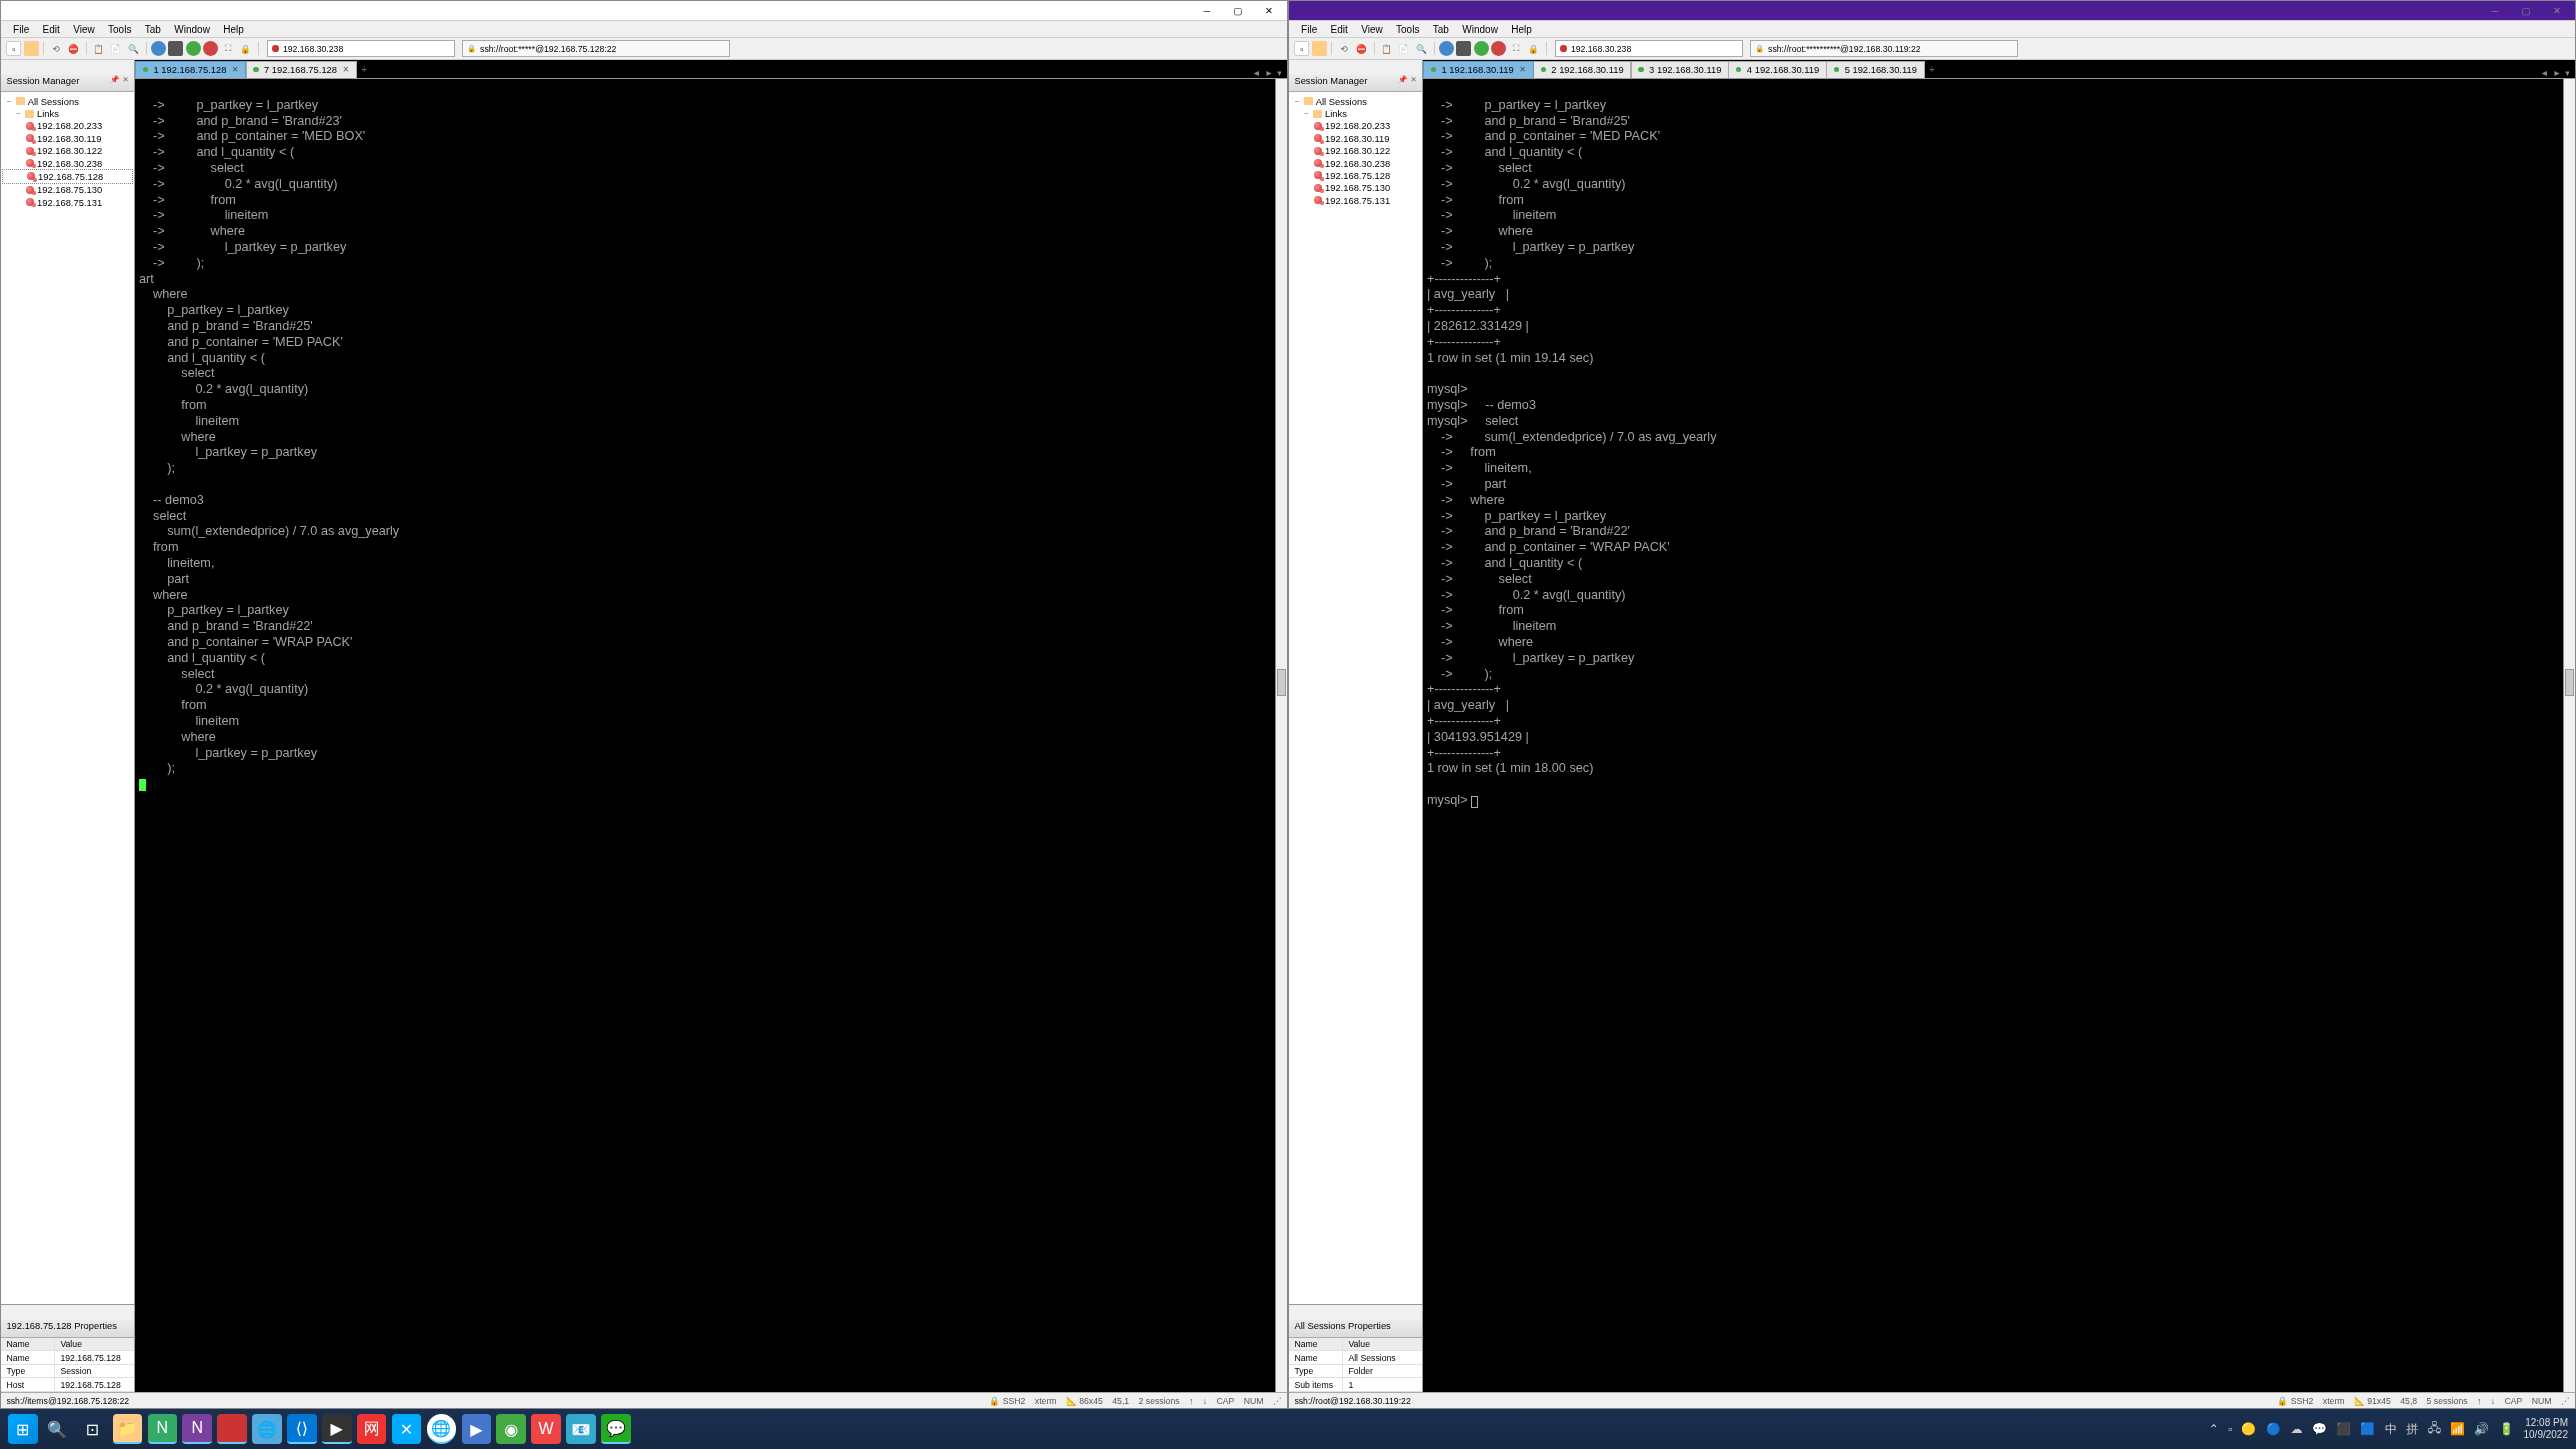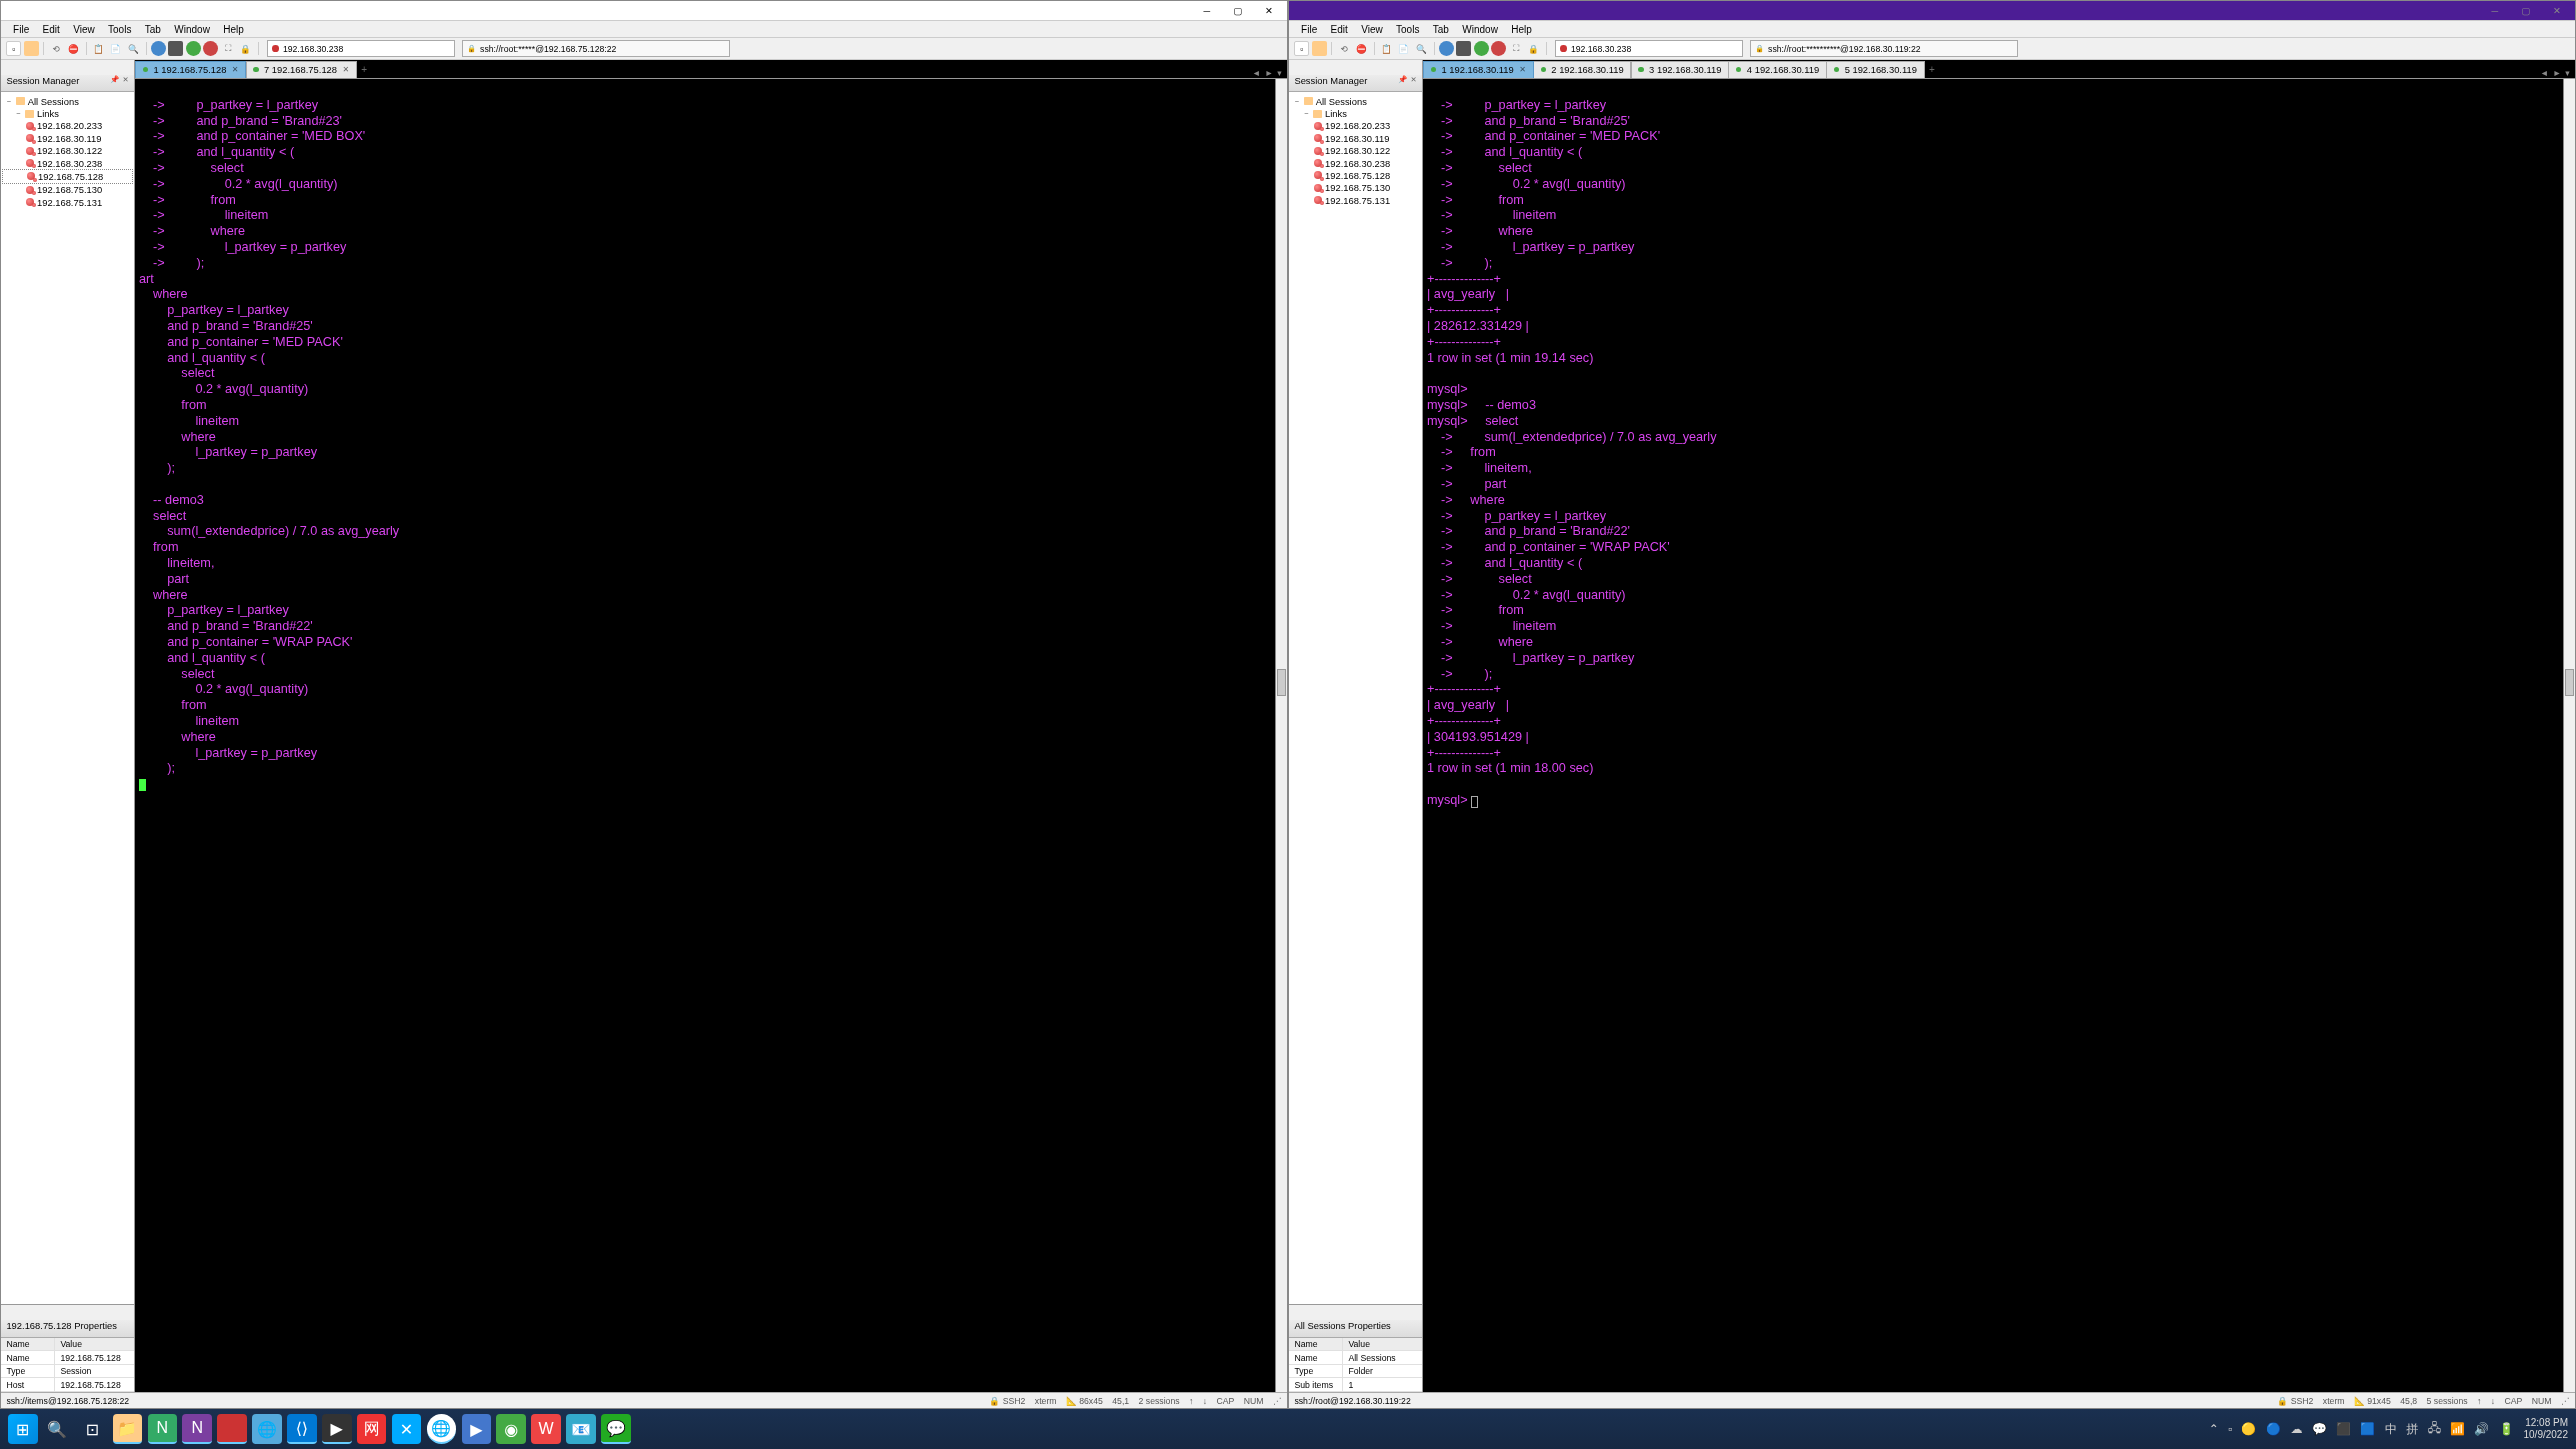--- a/index.html
+++ b/index.html
@@ -59,21 +59,21 @@
     .main { flex: 1; display: flex; flex-direction: column; min-width: 0; }
     
     .tabs { height: 19px; background: #000000; display: flex; align-items: flex-end; border-bottom: 0.7px solid #999; overflow: hidden; }
     .tab { height: 17.4px; padding: 0 6.7px; display: flex; align-items: center; gap: 5.4px; font-size: 9.4px; background: #e8e8e8; border: 0.7px solid #aaa; border-bottom: none; margin-right: -0.7px; cursor: pointer; white-space: nowrap; }
     .tab.active { background: #7fb8e0; border-color: #5998c8; z-index: 1; }
     .tab-dot { width: 5.4px; height: 5.4px; background: #4a4; border-radius: 50%; }
     .tab-close { font-size: 8px; opacity: .6; }
     .tab-add { width: 16px; height: 16px; display: flex; align-items: center; justify-content: center; font-size: 10px; color: #666; }
     .tab-nav { margin-left: auto; display: flex; gap: 4px; padding-right: 5.4px; font-size: 8.7px; color: #888; }
     
-    .terminal { flex: 1; background: #000; color: #d946ef; font-family: Consolas, "Courier New", monospace; font-size: 12.7px; line-height: 14.8px; padding: 19px 4px; overflow: hidden; white-space: pre; position: relative; }
+    .terminal { flex: 1; background: #000; color: #a3a3a3; font-family: Consolas, "Courier New", monospace; font-size: 12.7px; line-height: 14.8px; padding: 19px 4px; overflow: hidden; white-space: pre; position: relative; }
     .scrollbar { position: absolute; right: 0; top: 0; bottom: 0; width: 12px; background: #f0f0f0; border-left: 0.7px solid #888; }
     .scroll-thumb { background: #ccc; width: 9.4px; margin: 0 auto; border: 0.7px solid #999; }
     .cursor { display: inline-block; width: 6.7px; height: 12px; background: #4f4; vertical-align: text-bottom; }
     .cursor-out { display: inline-block; width: 6.7px; height: 12px; border: 0.7px solid #aaa; vertical-align: text-bottom; }
     
     .statusbar { height: 16px; background: #f0f0f0; border-top: 0.7px solid #aaa; display: flex; align-items: center; font-size: 8.7px; padding: 0 5.4px; gap: 8px; }
     .status-left { flex: 1; display: flex; align-items: center; gap: 4px; }
     .status-right { display: flex; gap: 9.4px; align-items: center; }
     .status-item { color: #555; }
     

